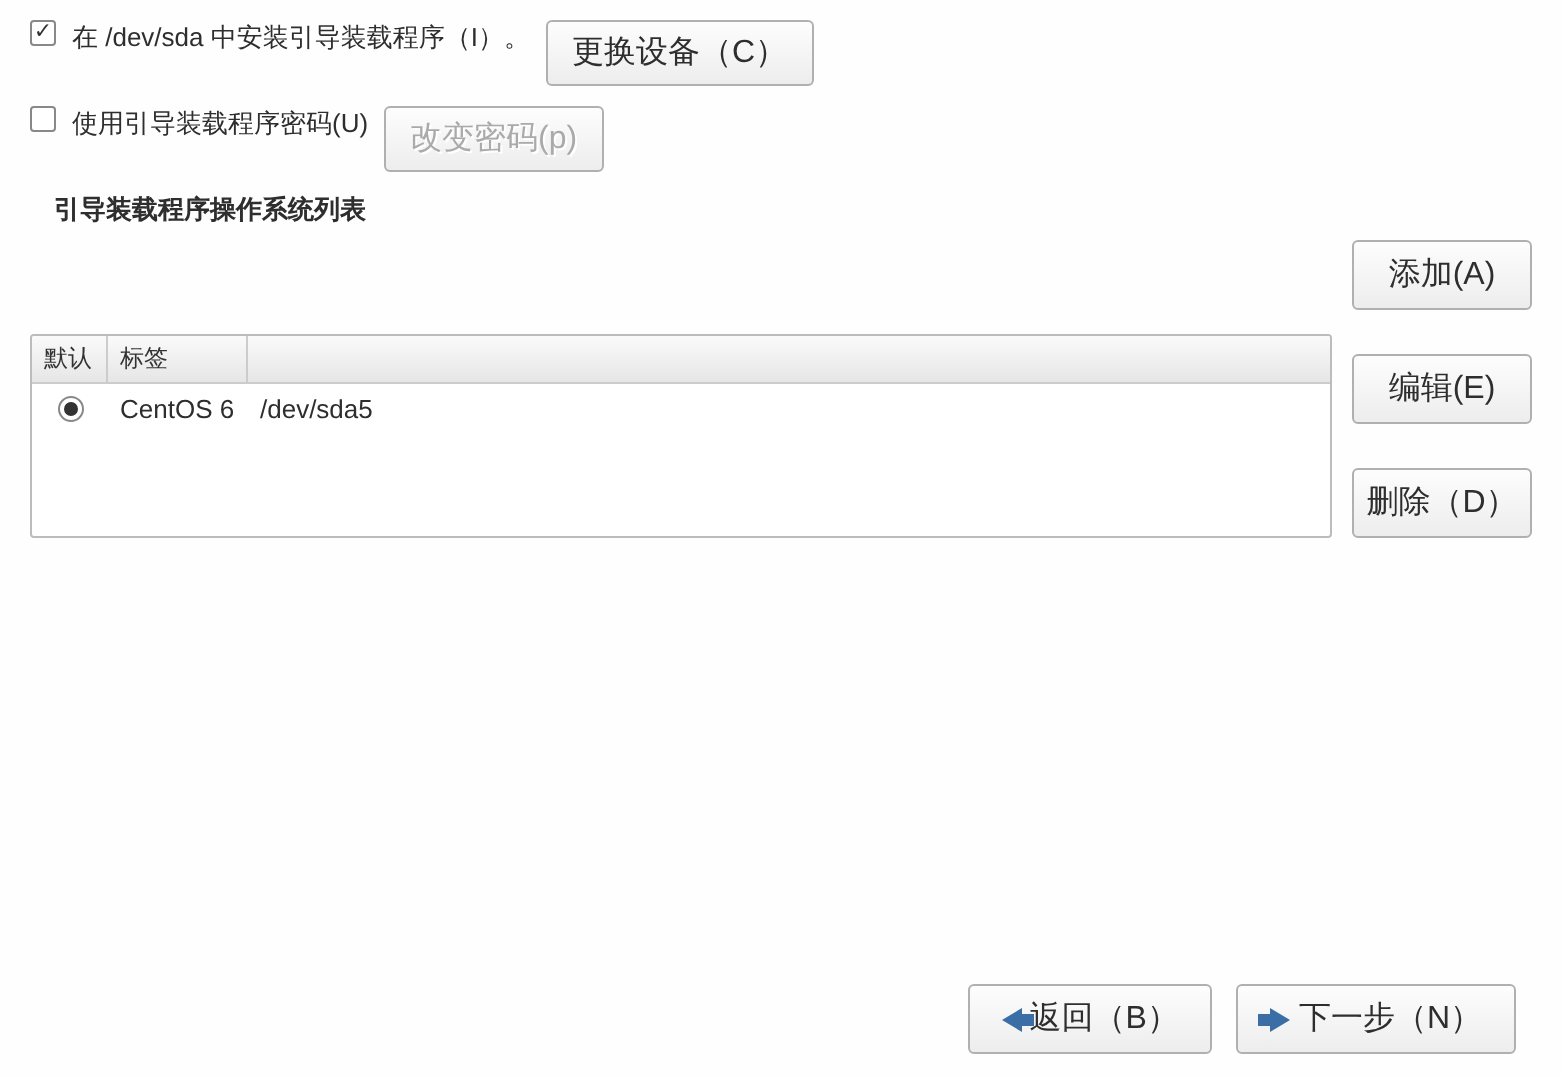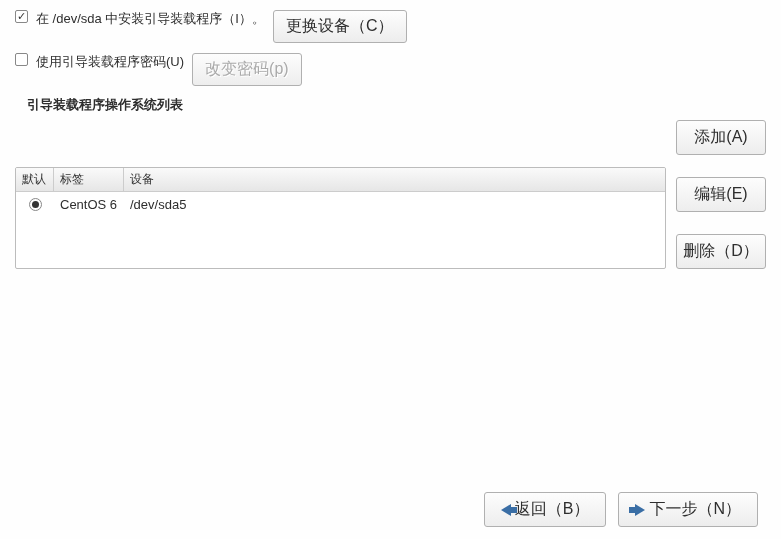--- a/index.html
+++ b/index.html
@@ -168,21 +168,20 @@
     <button class="btn disabled">改变密码(p)</button>
   </div>
 
   <div class="section-title">引导装载程序操作系统列表</div>
 
   <div class="table-area">
     <div class="table">
       <div class="table-header">
         <div class="th col-default">默认</div>
         <div class="th col-label">标签</div>
-        <div class="th col-device">设备</div>
       </div>
       <div class="table-row">
         <div class="td col-default">
           <span class="radio selected"></span>
         </div>
         <div class="td col-label">CentOS 6</div>
         <div class="td col-device">/dev/sda5</div>
       </div>
     </div>
     <div class="side-buttons">

